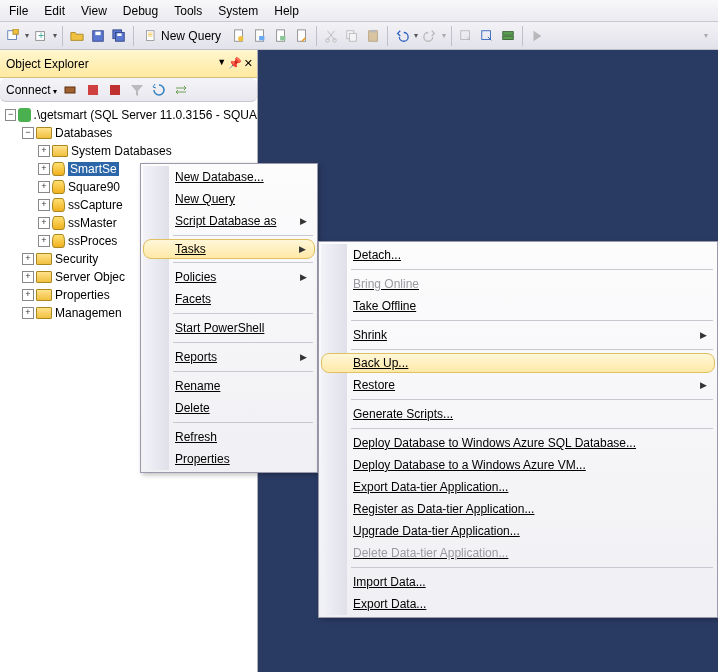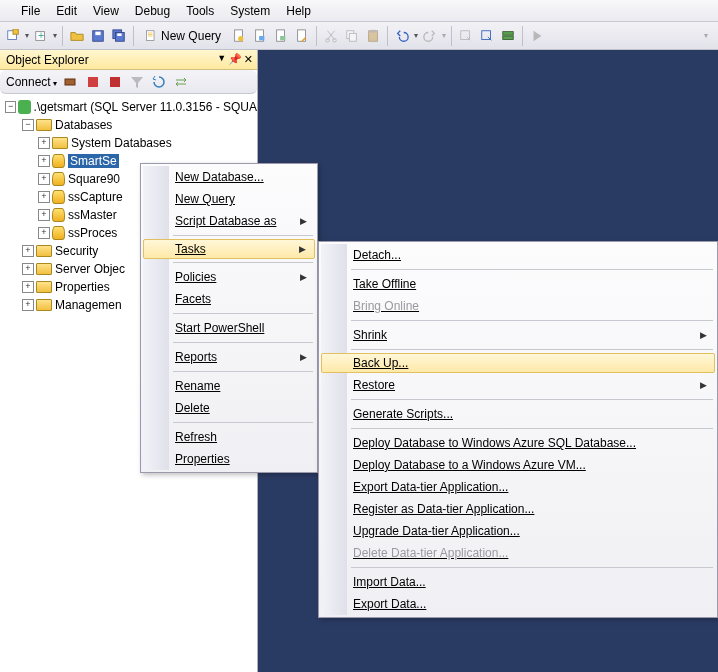--- a/index.html
+++ b/index.html
@@ -1,42 +1,42 @@
 <!DOCTYPE html>
 <html><head>
 <meta charset="utf-8">
 <style>
 * { box-sizing: border-box; font-family: "Segoe UI", Tahoma, sans-serif; font-size: 12px; }
 body { margin: 0; padding: 0; width: 718px; height: 672px; background: #fff; overflow: hidden; }
-.menubar { display: flex; height: 22px; align-items: center; padding: 0 13px; background: linear-gradient(#f8f8fa, #eaeaf0); border-bottom: 1px solid #c8c8d0; }
+.menubar { display: flex; height: 22px; align-items: center; padding: 0 1px; background: linear-gradient(#f8f8fa, #eaeaf0); border-bottom: 1px solid #c8c8d0; }
 .menubar .item { padding: 2px 8px; cursor: default; }
 .toolbar { display: flex; height: 28px; align-items: center; padding: 0 4px; gap: 3px; background: linear-gradient(#f2f2f6, #e2e2ea); border-bottom: 1px solid #c0c0c8; }
 .tico { width: 18px; height: 18px; display: flex; align-items: center; justify-content: center; border-radius: 2px; }
 .tico svg { width: 14px; height: 14px; }
 .sep { width: 1px; height: 20px; background: #c0c0c8; margin: 0 2px; }
 .nq-btn { display: flex; align-items: center; gap: 4px; padding: 2px 6px; }
 .workspace { display: flex; height: calc(100% - 50px); }
 .panel { width: 258px; background: #fff; border-right: 1px solid #b0b0b8; display: flex; flex-direction: column; }
-.panel-head { display: flex; align-items: center; justify-content: space-between; height: 20px; padding: 0 4px 0 6px; background: linear-gradient(#fff7d0, #ffe9a0); border-bottom: 1px solid #d0c080; gap: 44px; }
+.panel-head { display: flex; align-items: center; justify-content: space-between; height: 28px; padding: 0 4px 0 6px; background: linear-gradient(#fff7d0, #ffe9a0); border-bottom: 1px solid #d0c080; gap: 44px; }
 .panel-head-ctrls { display: flex; gap: 2px; }
 .panel-tools { display: flex; align-items: center; height: 24px; padding: 0 6px; gap: 6px; background: linear-gradient(#f4f4f8, #e8e8ef); border-bottom: 1px solid #c8c8d0; border-radius: 6px; }
 .panel-tools .mini { width: 16px; height: 16px; display: flex; align-items: center; justify-content: center; }
 .tree { padding: 4px 0 0 0; overflow: hidden; }
 .trow { display: flex; align-items: center; height: 18px; white-space: nowrap; }
 .exp { width: 12px; height: 12px; border: 1px solid #888; font-size: 9px; line-height: 9px; text-align: center; margin-right: 2px; background: #fff; color: #333; }
 .sp { display: inline-block; }
 .fld-y { width: 16px; height: 12px; background: linear-gradient(#ffe28a,#f0c040); border: 1px solid #aa8820; border-radius: 1px; margin-right: 3px; }
 .db-y { width: 13px; height: 14px; background: linear-gradient(#ffe070,#f0b020); border: 1px solid #aa8820; border-radius: 3px 3px 3px 3px / 50% 50% 30% 30%; margin-right: 3px; }
 .srv-ico { width: 14px; height: 14px; border-radius: 3px; background: #4bb050; margin-right: 3px; }
 .sel { background: #2b67a8; color: #fff; padding: 0 2px; }
 .content { flex: 1; background: #2a3b63; position: relative; }
 .ctx { position: absolute; background: linear-gradient(#fcfcfd,#f0f0f4); border: 1px solid #9a9aac; box-shadow: 2px 2px 5px rgba(0,0,0,0.25); padding: 2px; text-decoration: underline; }
 .ctx .gutter { position: absolute; left: 2px; top: 2px; bottom: 2px; width: 26px; background: linear-gradient(90deg,#f2f2f8,#e0e0ea); }
 .ctx-item { position: relative; display: flex; align-items: center; height: 22px; padding-left: 32px; padding-right: 24px; cursor: default; }
-.ctx-item.hover { background: linear-gradient(#fff7d8,#ffe9a8); border: 1px solid #e0c060; border-radius: 2px; padding-left: 31px; padding-right: 23px; height: 20px; margin: 1px 0; }
+.ctx-item.hover { background: linear-gradient(#fff7d8,#ffe9a8); border: 1px solid #e0c060; border-radius: 8px; padding-left: 31px; padding-right: 23px; height: 20px; margin: 1px 0; }
 .ctx-item .arrow { position: absolute; right: 8px; font-size: 9px; color: #333; }
 .ctx-sep { margin: 3px 2px 3px 30px; height: 1px; background: #c8c8d0; position: relative; }
 .ctx-item.disabled { color: #9a9aa0; }
 .hd-ico { width: 12px; height: 12px; }
 </style>
 </head>
 <body>
 
 <div class="menubar">
   <div class="item">File</div>
@@ -350,26 +350,26 @@
       <span>Properties</span>
     </div>
 </div>
 
 <div class="ctx" style="left:318px;top:241px;width:400px">
   <div class="gutter"></div>
   <div class="ctx-item">
       <span>Detach...</span>
     </div>
   <div class="ctx-sep"></div>
-  <div class="ctx-item">
-      <span>Take Offline</span>
-    </div>
   <div class="ctx-item disabled">
       <span>Bring Online</span>
     </div>
+  <div class="ctx-item">
+      <span>Take Offline</span>
+    </div>
   <div class="ctx-sep"></div>
   <div class="ctx-item">
       <span>Shrink</span>
       <span class="arrow">▶</span>
     </div>
   <div class="ctx-sep"></div>
   <div class="ctx-item hover">
       <span>Back Up...</span>
     </div>
   <div class="ctx-item">

